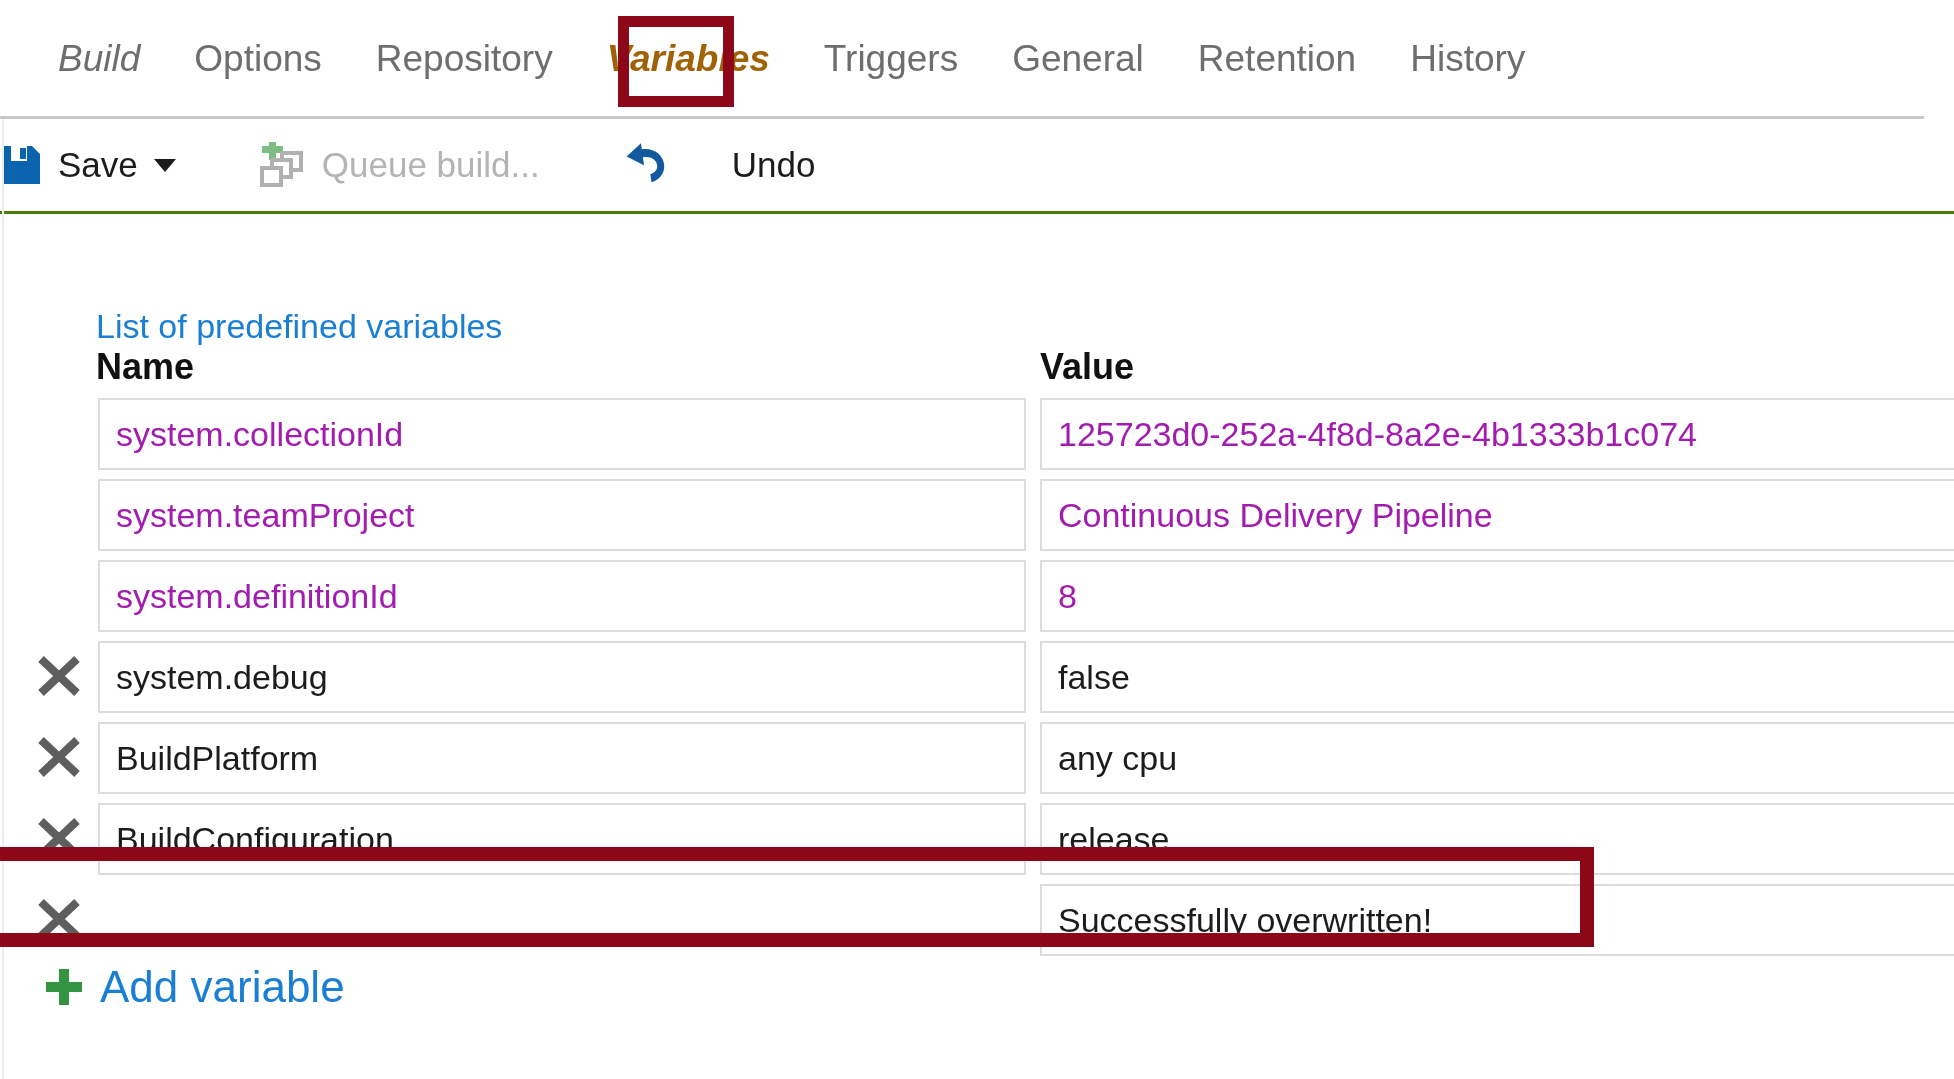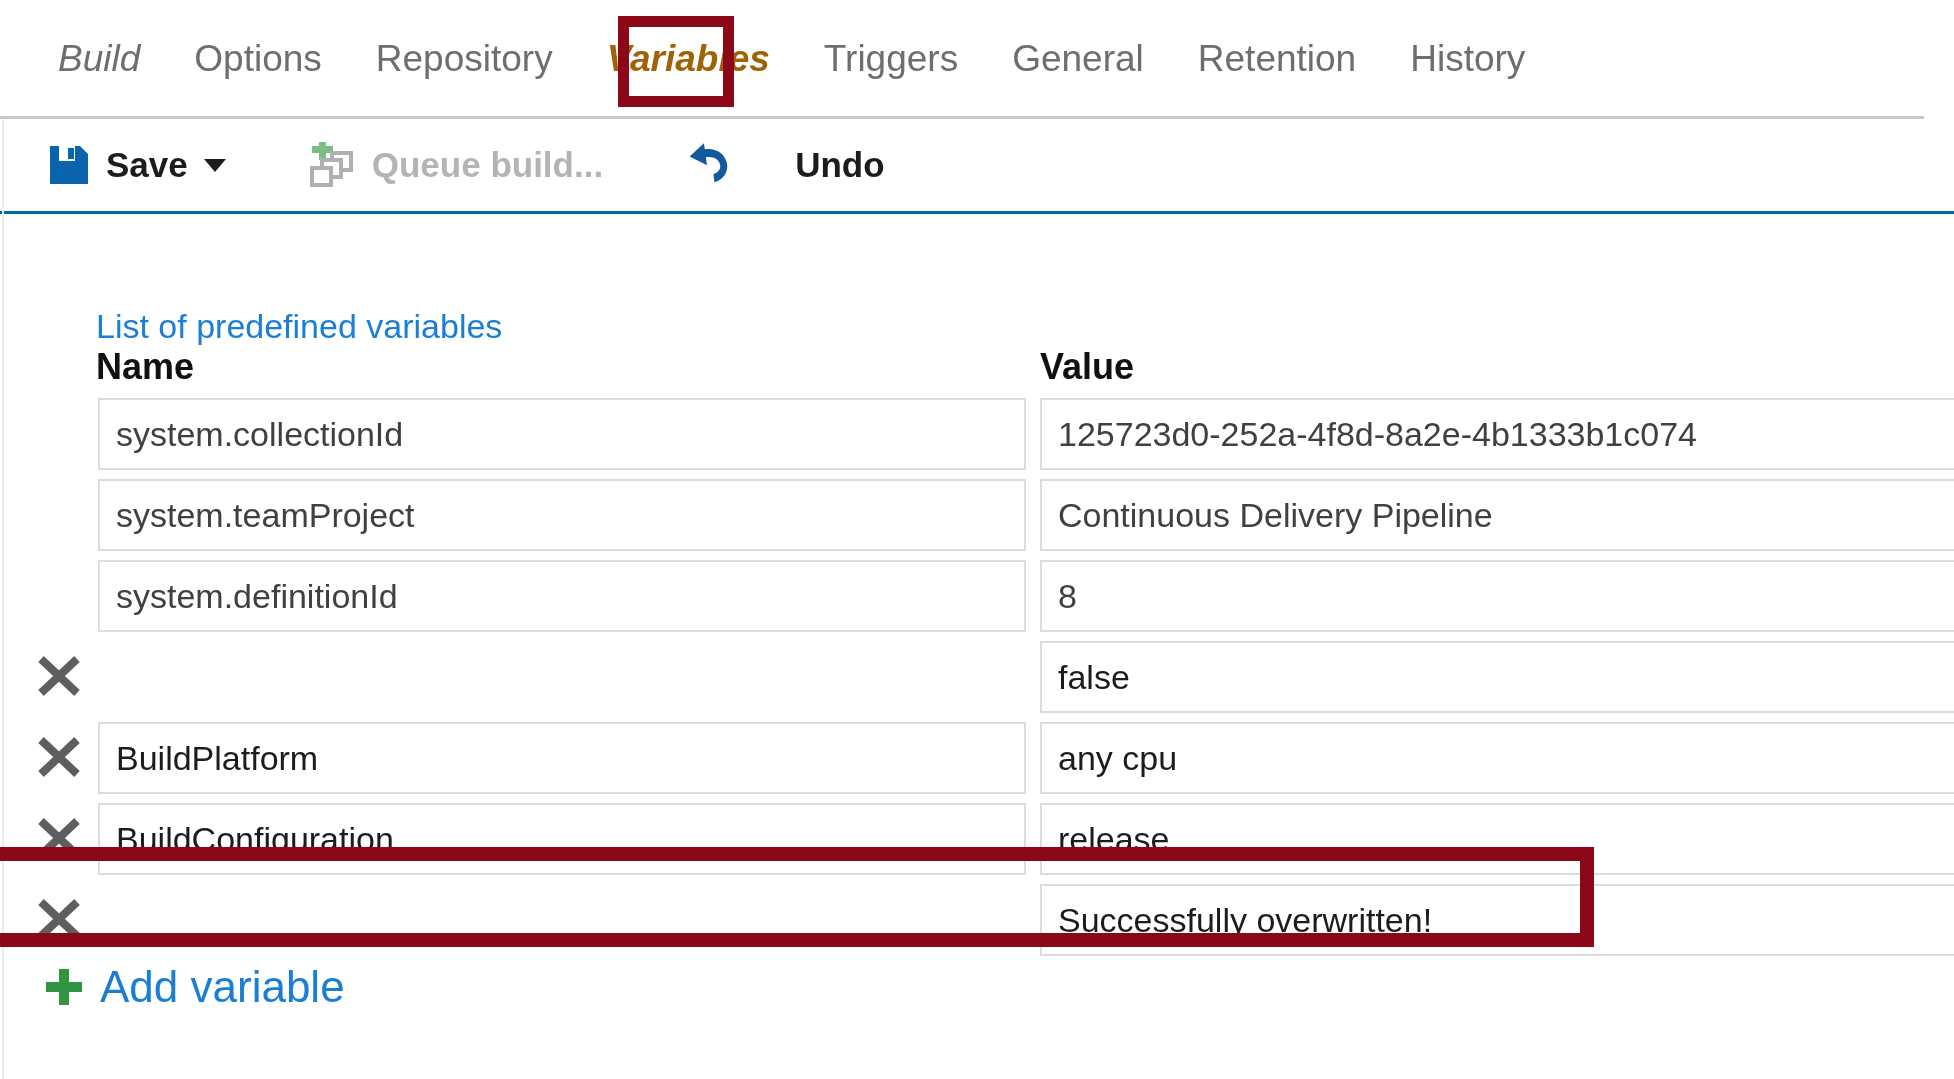--- a/index.html
+++ b/index.html
@@ -52,25 +52,23 @@
     border: 14px solid #8c0718;
     background: transparent;
     pointer-events: none;
   }
 
   
   .toolbar {
     position: absolute;
     left: 0; top: 119px;
     width: 1954px; height: 95px;
-    border-bottom: 3px solid #0369a1;
-    display: flex;
-    align-items: center;
-    padding-left: 48px;
-    font-weight: bold;
+    border-bottom: 3px solid #4d7c0f;
+    display: flex;
+    align-items: center;
   }
   .cmd {
     display: flex;
     align-items: center;
     font-size: 35px;
     color: #1c1c1c;
     margin-right: 64px;
     white-space: nowrap;
   }
   .cmd.disabled { color: #b4b4b4; }
@@ -142,21 +140,21 @@
     display: flex;
     align-items: center;
     padding-left: 16px;
     font-size: 34px;
     color: #1c1c1c;
     overflow: hidden;
     white-space: nowrap;
   }
   .fld.name { left: 98px; width: 928px; }
   .fld.value { left: 1040px; width: 1020px; }
-  .fld.readonly { color: #404040; }
+  .fld.readonly { color: #a21caf; }
 
   .add-row {
     position: absolute;
     left: 44px; top: 748px;
     display: flex;
     align-items: center;
   }
   .add-label {
     font-size: 44px;
     color: #1a7fd4;
@@ -252,20 +250,21 @@
         </div>
       </div>
 
       <div class="row">
         <div class="row-inner">
           <span class="del-x">
             <svg width="46" height="46" viewBox="0 0 46 46">
               <path d="M5 6 L41 40 M41 6 L5 40" stroke="#5e5e5e" stroke-width="8" stroke-linecap="butt" fill="none"></path>
             </svg>
           </span>
+          <div class="fld name">system.debug</div>
           <div class="fld value">false</div>
         </div>
       </div>
 
       <div class="row">
         <div class="row-inner">
           <span class="del-x">
             <svg width="46" height="46" viewBox="0 0 46 46">
               <path d="M5 6 L41 40 M41 6 L5 40" stroke="#5e5e5e" stroke-width="8" stroke-linecap="butt" fill="none"></path>
             </svg>

